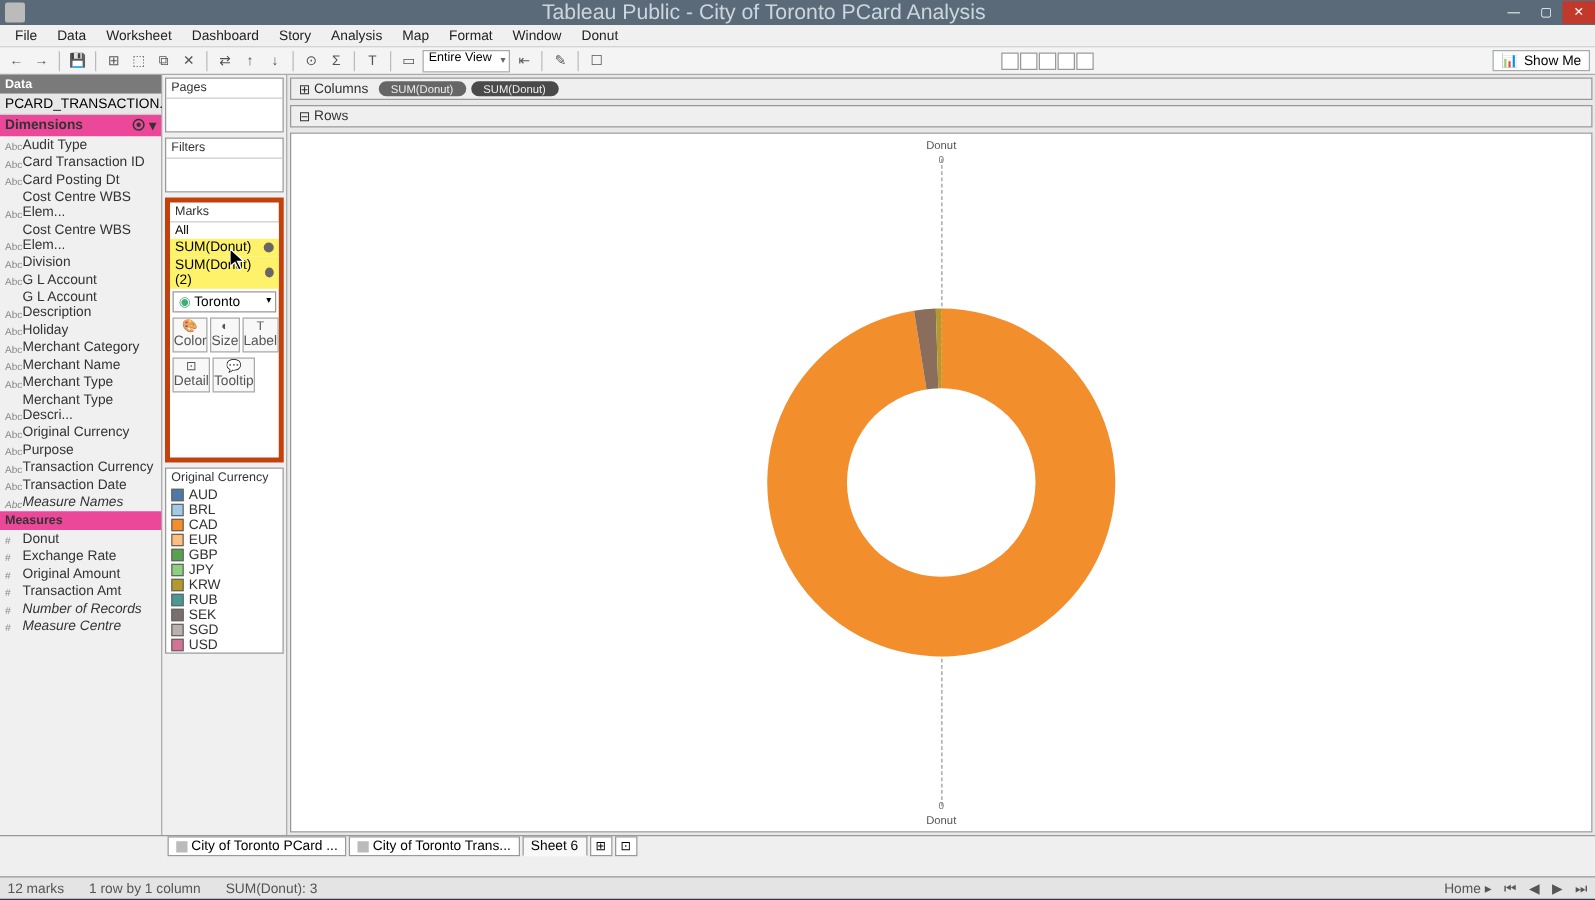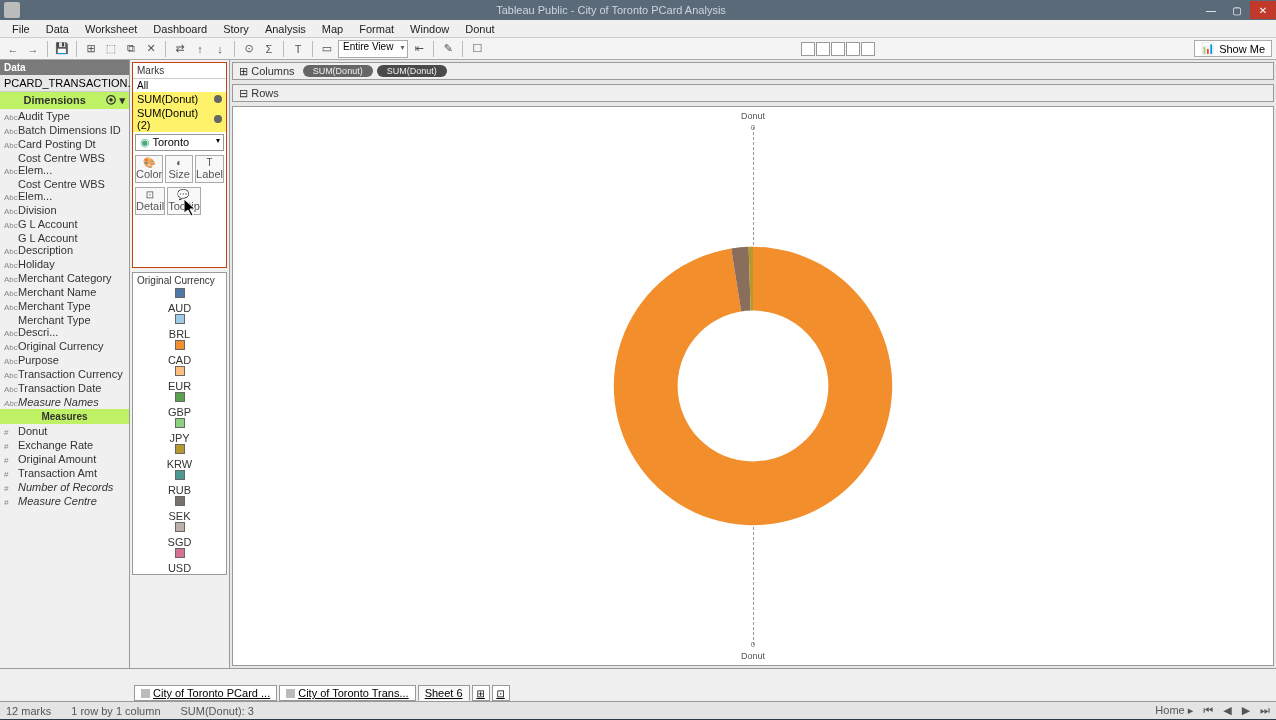--- a/index.html
+++ b/index.html
@@ -1,82 +1,82 @@
 <!DOCTYPE html>
 <html><head>
 <meta charset="utf-8">
 <style>
 * { margin: 0; padding: 0; box-sizing: border-box; font-family: "Segoe UI", Tahoma, sans-serif; font-size: 11px; }
 body { background: #e8e8e8; overflow: hidden; width: 1276px; height: 720px; }
 
 .titlebar { height: 20px; background: #5a6a78; display: flex; align-items: center; color: #d0d8e0; }
 .titlebar-icon { width: 16px; height: 16px; margin: 2px 4px; background: #bbb; border-radius: 2px; }
-.titlebar-title { flex: 1; text-align: center; font-size: 11px; color: #cdd6de; }
+.titlebar-title { flex: 1; text-align: center; font-size: 17px; color: #cdd6de; }
 .win-btns { display: flex; }
 .win-btn { width: 26px; height: 18px; display: flex; align-items: center; justify-content: center; color: #fff; font-size: 10px; }
 .win-close { background: #c0392b; }
 
 .menubar { height: 18px; background: #f0f0f0; display: flex; align-items: center; padding: 0 4px; border-bottom: 1px solid #ccc; }
 .menubar .mitem { padding: 0 8px; color: #222; cursor: default; }
 
 .toolbar { height: 22px; background: #f4f4f4; border-bottom: 1px solid #aaa; display: flex; align-items: center; padding: 0 4px; gap: 2px; }
 .tbtn { width: 18px; height: 18px; border: 1px solid transparent; display: flex; align-items: center; justify-content: center; color: #555; border-radius: 2px; }
 .tsep { width: 1px; height: 16px; background: #bbb; margin: 0 3px; }
 .tsel { height: 18px; border: 1px solid #aaa; background: #fff; font-size: 10px; padding: 0 14px 0 4px; position: relative; }
 .tsel::after { content: "▾"; position: absolute; right: 3px; top: 2px; font-size: 8px; color: #666; }
 .showme { margin-left: auto; border: 1px solid #aaa; background: #fff; padding: 1px 6px; display: flex; align-items: center; gap: 4px; }
 .cluster-icons { display: flex; gap: 1px; margin-right: 4px; }
 .cluster-icons .ci { width: 14px; height: 14px; border: 1px solid #999; background: #fff; }
 
 .main { display: flex; height: 608px; }
 
 .leftpane { width: 130px; background: #f0f0f0; border-right: 1px solid #999; display: flex; flex-direction: column; }
 .lp-hdr { background: #7a7a7a; color: #fff; padding: 2px 4px; font-weight: bold; font-size: 10px; }
-.lp-hdr.light { background: #bef264; color: #333; text-align: center; }
+.lp-hdr.light { background: #ec4899; color: #333; }
 .lp-sub { background: #e8e8e8; padding: 2px 4px; font-size: 10px; border-bottom: 1px solid #ccc; display:flex; align-items:center; }
 .lp-list { flex: 0 0 auto; }
 .lp-item { padding: 1px 4px 1px 4px; font-size: 10px; color: #333; display: flex; align-items: flex-end; gap: 4px; }
 .lp-item .tick { color: #888; font-size: 8px; width: 10px; }
 .lp-item.italic { font-style: italic; }
 
 .midpane { width: 100px; background: #f0f0f0; border-right: 1px solid #999; display: flex; flex-direction: column; }
 .cardbox { border: 1px solid #999; background: #fff; margin: 2px; }
 .cardhdr { padding: 2px 4px; font-size: 10px; color: #333; border-bottom: 1px solid #ccc; }
 .card-inner { min-height: 26px; }
 
-.marks-card { border: 1px solid #c2410c; background: #fff; margin: 2px; }
+.marks-card { border: 4px solid #c2410c; background: #fff; margin: 2px; }
 .marks-row { padding: 1px 4px; font-size: 10px; display: flex; align-items: center; gap: 3px; }
 .marks-row.all { background: #fff; }
 .marks-row.hl { background: #fff26b; }
 .marks-type-sel { margin: 2px; border: 1px solid #999; background: #fff; padding: 1px 4px; font-size: 10px; position: relative; }
 .marks-type-sel::after { content: "▾"; position: absolute; right: 3px; top: 1px; font-size: 8px; }
 .mark-btn-row { display: flex; gap: 2px; padding: 2px; }
 .mark-btn { flex: 1; border: 1px solid #aaa; background: #f8f8f8; height: 28px; display: flex; flex-direction: column; align-items: center; justify-content: center; font-size: 8px; color: #555; }
 .mark-btn .glyph { font-size: 10px; line-height: 10px; }
 
 .legend-card { border: 1px solid #999; background: #fff; margin: 2px; }
 .legend-title { padding: 2px 4px; font-size: 10px; color: #333; }
-.legend-item { display: flex; align-items: center; gap: 4px; padding: 0 4px; font-size: 10px; color: #333; flex-direction: column; }
+.legend-item { display: flex; align-items: center; gap: 4px; padding: 0 4px; font-size: 10px; color: #333; }
 .legend-sw { width: 10px; height: 10px; border: 1px solid #666; }
 
 .rightpane { flex: 1; display: flex; flex-direction: column; background: #e8e8e8; }
 .shelf { height: 18px; background: #efefef; border: 1px solid #999; margin: 2px; display: flex; align-items: center; }
 .shelf-lbl { padding: 0 6px; font-size: 10px; color: #333; display: flex; align-items: center; gap: 3px; }
 .pill { border-radius: 8px; padding: 1px 10px; margin: 0 2px; font-size: 9px; color: #eee; }
 .pill.grey { background: #666; }
 .pill.dark { background: #4a4a4a; }
 .viz { flex: 1; border: 1px solid #999; margin: 2px; background: #fff; position: relative; overflow: hidden; }
 .axis-label-top { position: absolute; left: 50%; top: 4px; transform: translateX(-50%); font-size: 9px; color: #555; }
 .axis-tick-top { position: absolute; left: 50%; top: 16px; transform: translateX(-50%); font-size: 8px; color: #777; }
 .axis-label-bot { position: absolute; left: 50%; bottom: 4px; transform: translateX(-50%); font-size: 9px; color: #555; }
 .axis-tick-bot { position: absolute; left: 50%; bottom: 16px; transform: translateX(-50%); font-size: 8px; color: #777; }
 .dashed-v { position: absolute; left: 50%; top: 20px; bottom: 20px; border-left: 1px dashed #999; }
 .donut { position: absolute; left: 50%; top: 50%; transform: translate(-50%, -50%); }
 
-.sheet-tabs { height: 20px; background: #efefef; border-top: 1px solid #999; display: flex; align-items: flex-start; padding: 16px 2px; gap: 2px; text-decoration: underline; }
+.sheet-tabs { height: 20px; background: #efefef; border-top: 1px solid #999; display: flex; align-items: flex-end; padding: 16px 2px; gap: 2px; }
 .sheet-tab { border: 1px solid #999; background: #fff; padding: 1px 6px; font-size: 10px; display: flex; align-items: center; gap: 3px; }
 .sheet-tab.active { background: #f8f8f8; border-bottom-color: #f8f8f8; }
 .sheet-tab .sq { width: 9px; height: 9px; background: #bbb; }
 .new-tab-btn { width: 18px; height: 16px; border: 1px solid #999; background: #fff; display: flex; align-items: center; justify-content: center; font-size: 10px; }
 
 .statusbar { height: 18px; background: #e4e4e4; border-top: 1px solid #999; display: flex; align-items: center; font-size: 10px; color: #555; padding: 0 6px; gap: 20px; }
 .statusbar .right { margin-left: auto; display: flex; gap: 10px; align-items: center; }
 
 .taskbar { height: 40px; background: linear-gradient(#2a3a4a, #1a2a38); display: flex; align-items: center; padding: 0 2px; gap: 6px; }
 .tb-app { width: 48px; height: 34px; border-radius: 3px; display: flex; align-items: center; justify-content: center; font-size: 16px; color: #fff; background: rgba(255,255,255,0.05); }
@@ -160,21 +160,21 @@
       <span>Dimensions</span>
       <span class="mini" style="float:right">⦿ ▾</span>
     </div>
     <div class="lp-list" id="dim-list">
         <div class="lp-item">
           <span class="tick">Abc</span>
           <span>Audit Type</span>
         </div>
         <div class="lp-item">
           <span class="tick">Abc</span>
-          <span>Batch Dimensions ID</span>
+          <span>Card Transaction ID</span>
         </div>
         <div class="lp-item">
           <span class="tick">Abc</span>
           <span>Card Posting Dt</span>
         </div>
         <div class="lp-item">
           <span class="tick">Abc</span>
           <span>Cost Centre WBS Elem...</span>
         </div>
         <div class="lp-item">
@@ -257,20 +257,28 @@
           <span>Number of Records</span>
         </div>
         <div class="lp-item italic">
           <span class="tick">#</span>
           <span>Measure Centre</span>
         </div>
       </div>
   </div>
 
   <div class="midpane">
+    <div class="cardbox">
+      <div class="cardhdr">Pages</div>
+      <div class="card-inner"></div>
+    </div>
+    <div class="cardbox">
+      <div class="cardhdr">Filters</div>
+      <div class="card-inner"></div>
+    </div>
     <div class="marks-card">
       <div class="cardhdr" style="position:relative">Marks</div>
       <div class="marks-row all">All</div>
       <div class="marks-row hl">
         <span>SUM(Donut)</span>
         <span style="margin-left:auto;width:8px;height:8px;background:#666;border-radius:50%"></span>
       </div>
       <div class="marks-row hl">
         <span>SUM(Donut) (2)</span>
         <span style="margin-left:auto;width:8px;height:8px;background:#666;border-radius:50%"></span>

